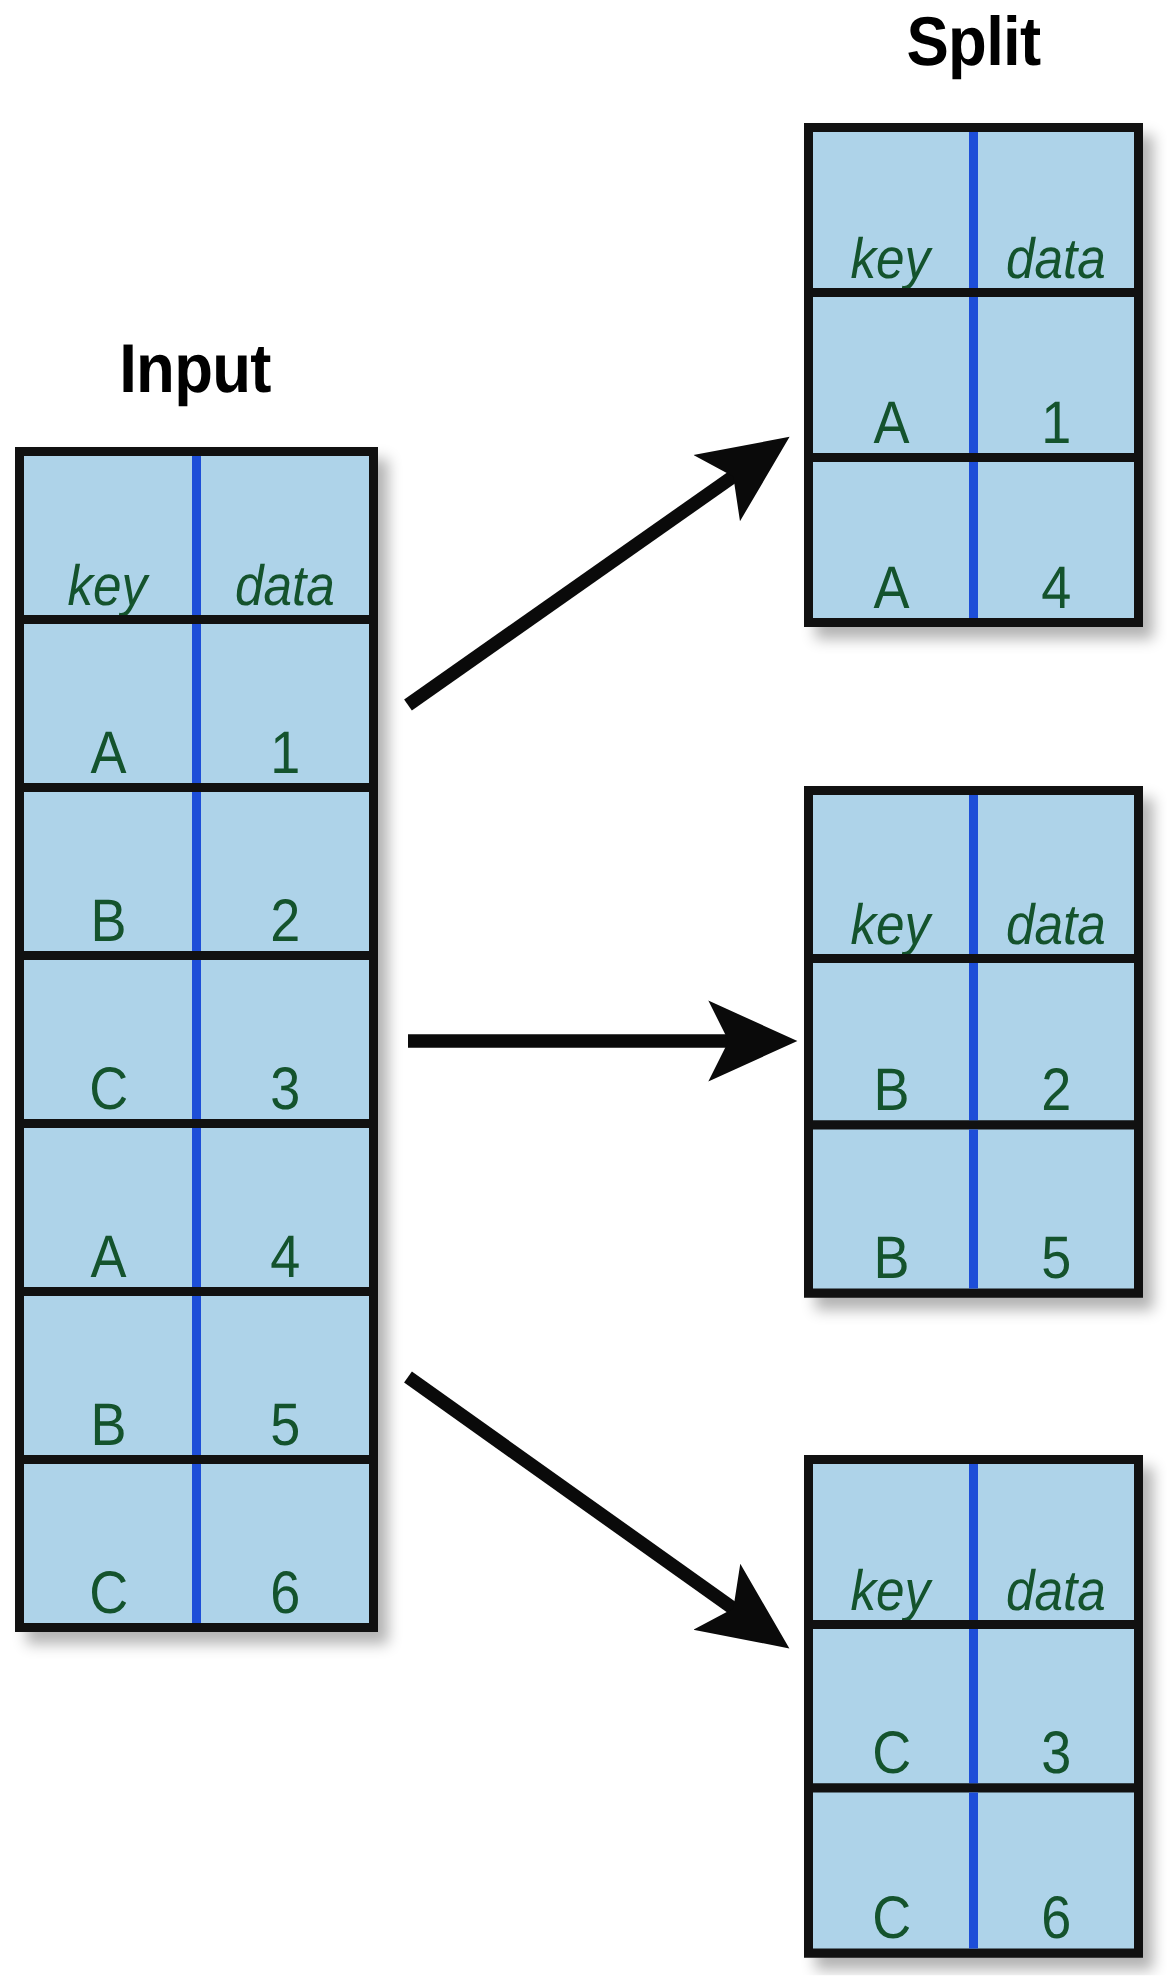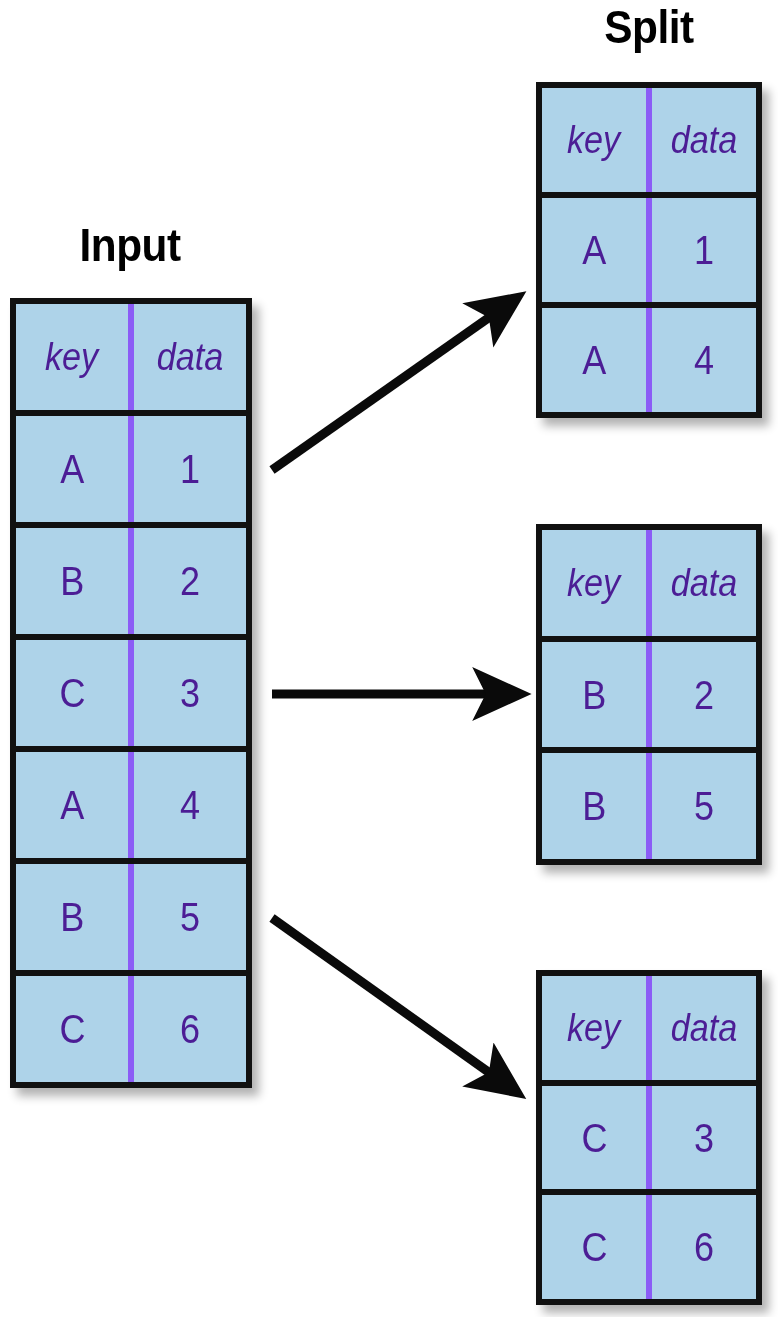--- a/index.html
+++ b/index.html
@@ -45,29 +45,29 @@
     flex: 1 1 0;
     min-height: 0;
   }
   .kv-row + .kv-row {
     border-top: 6px solid #111111;
   }
   .kv-cell {
     flex: 1 1 0;
     background: #aed3e9;
     display: flex;
-    align-items: center;
+    align-items: flex-end;
     justify-content: center;
-    color: #4c1d95;
+    color: #14532d;
     font-family: "Liberation Sans", sans-serif;
     box-sizing: border-box;
     overflow: hidden;
   }
   .kv-cell + .kv-cell {
-    border-left: 6px solid #8b5cf6;
+    border-left: 6px solid #1d4ed8;
   }
   .kv-row.header .kv-cell {
     font-style: italic;
     font-weight: normal;
   }
   .kv-cell span {
     transform: scaleX(0.9);
     display: inline-block;
     line-height: 1;
   }

